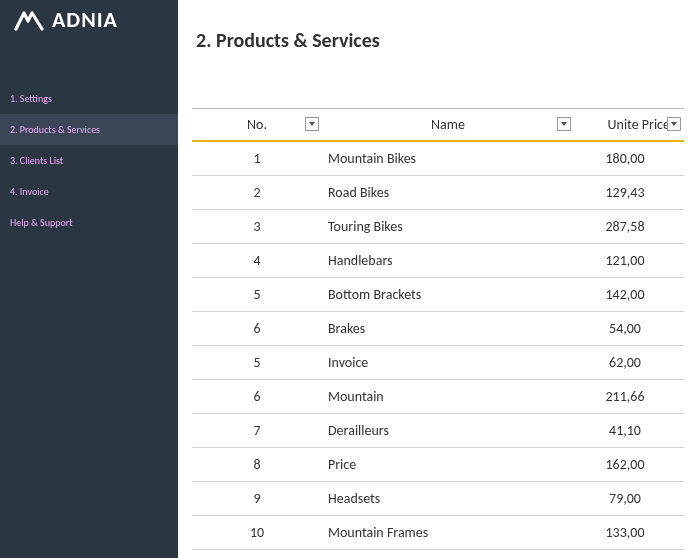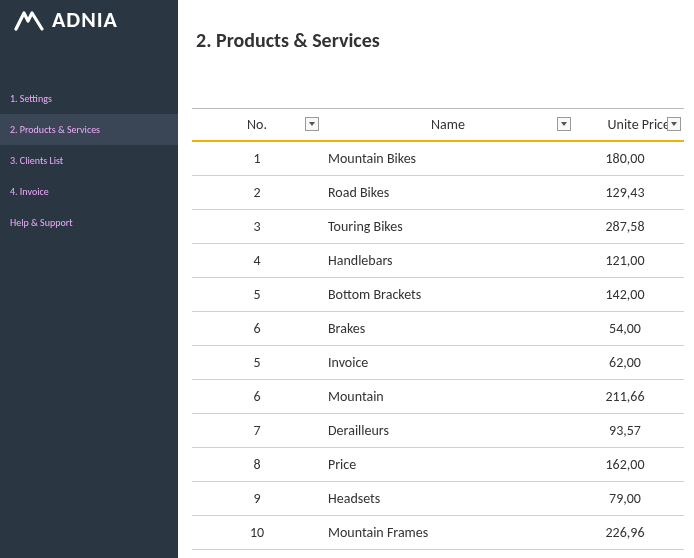--- a/index.html
+++ b/index.html
@@ -177,32 +177,32 @@
           <td class="col-price">62,00</td>
         </tr>
       <tr>
           <td class="col-no">6</td>
           <td class="col-name">Mountain</td>
           <td class="col-price">211,66</td>
         </tr>
       <tr>
           <td class="col-no">7</td>
           <td class="col-name">Derailleurs</td>
-          <td class="col-price">93,57</td>
+          <td class="col-price">41,10</td>
         </tr>
       <tr>
           <td class="col-no">8</td>
           <td class="col-name">Price</td>
           <td class="col-price">162,00</td>
         </tr>
       <tr>
           <td class="col-no">9</td>
           <td class="col-name">Headsets</td>
           <td class="col-price">79,00</td>
         </tr>
       <tr>
           <td class="col-no">10</td>
           <td class="col-name">Mountain Frames</td>
-          <td class="col-price">226,96</td>
+          <td class="col-price">133,00</td>
         </tr>
     </tbody>
   </table>
 </main>
 
 </body></html>

